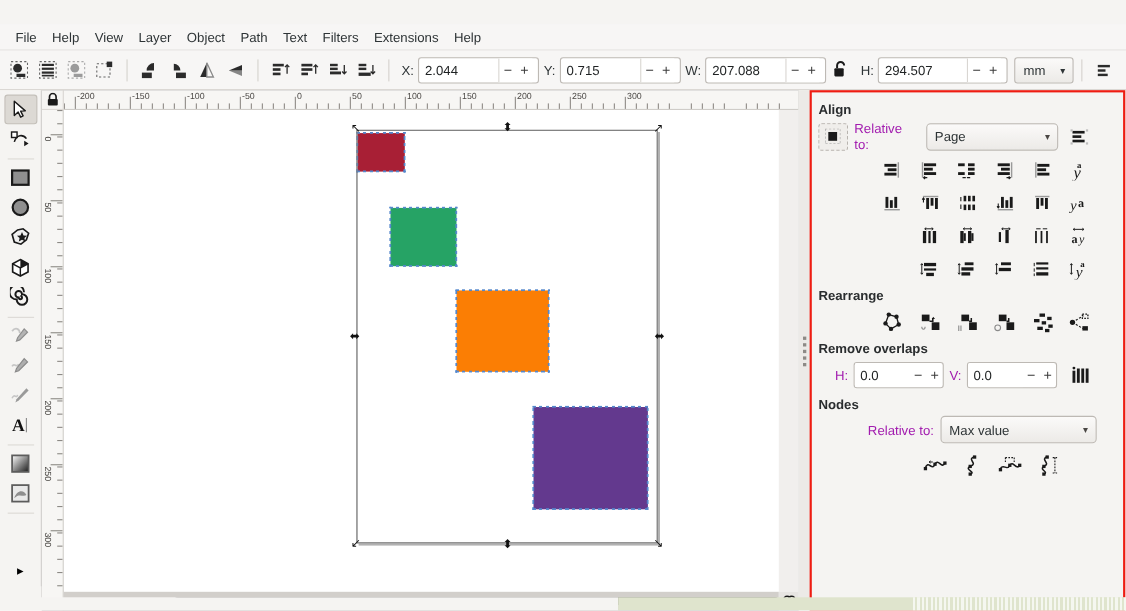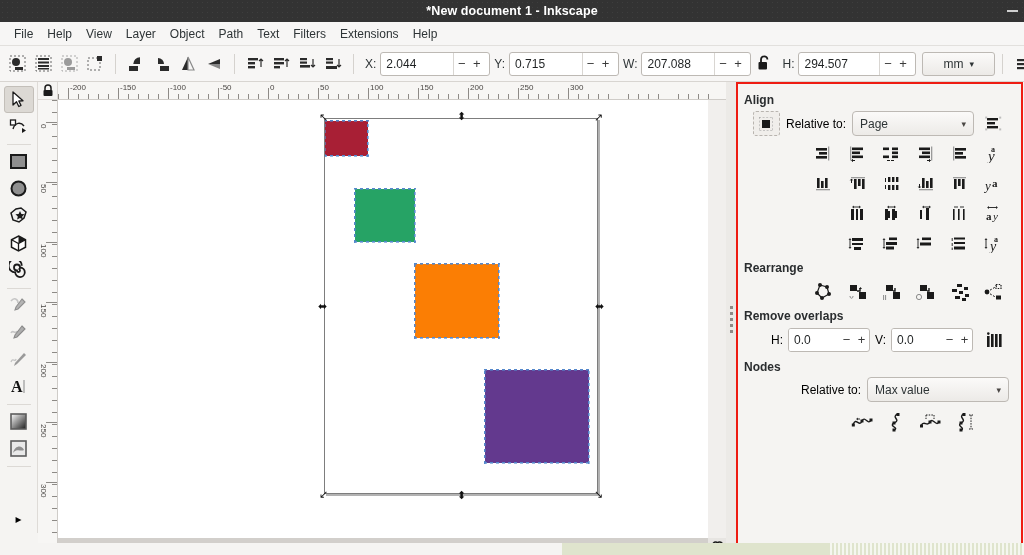--- a/index.html
+++ b/index.html
@@ -75,21 +75,21 @@
   }
   .spin .btns span {
     width: 15px; text-align: center; font-size: 13px; color: #3a3a3a;
     line-height: 22px; cursor: default;
   }
   .lock-ico { margin: 0 6px; flex: 0 0 auto; }
   .unit-sel {
     height: 24px; min-width: 54px; border: 1px solid #bdb9b4; border-radius: 3px;
     background: linear-gradient(#fbfaf9,#eceae7);
     display: flex; align-items: center; justify-content: space-between;
-    padding: 0 20px; font-size: 12px; color: #2e3436; margin-left: 6px; flex: 0 0 auto;
+    padding: 0 7px; font-size: 12px; color: #2e3436; margin-left: 6px; flex: 0 0 auto;
   }
 
   
   .toolbox {
     position: absolute; left: 0; top: 82px; width: 38px; bottom: 22px;
     background: #f5f4f2; border-right: 1px solid #dedbd7;
     display: flex; flex-direction: column; align-items: center; padding-top: 4px;
   }
   .tool {
     width: 30px; height: 30px; display: flex; align-items: center;
@@ -195,26 +195,26 @@
     display: flex; height: 26px; background: #eceae7;
     border-bottom: 1px solid #d6d3cf;
   }
   .dock-tab {
     display: flex; align-items: center; gap: 5px; padding: 0 9px;
     background: #f7f6f5; border-bottom: 2px solid #3584e4;
     font-size: 12px; font-weight: bold; color: #2a2d2f;
   }
   .dock-tab .close-x { color: #6b6865; font-size: 12px; font-weight: normal; margin-left: 3px; }
   .dock-tab-rest { flex: 1; background: #eceae7; }
-  .panel-content { padding: 5px 12px 0 6px; }
+  .panel-content { padding: 5px 24px 0 6px; }
   .sec-title {
     font-size: 12px; font-weight: bold; color: #2a2d2f; margin: 4px 0 3px 0;
   }
   .row { display: flex; align-items: center; }
-  .rel-label { font-size: 12px; color: #000000; margin-right: 6px; }
+  .rel-label { font-size: 12px; color: #a21caf; margin-right: 6px; }
   .combo {
     height: 25px; border: 1px solid #bdb9b4; border-radius: 4px;
     background: linear-gradient(#fbfaf9,#eceae7);
     display: flex; align-items: center; justify-content: space-between;
     padding: 0 7px; font-size: 12px; color: #2e3436;
   }
   .combo .caret { font-size: 9px; color: #4a4744; margin-left: 10px; }
   .tgl-btn {
     width: 27px; height: 25px; border: 1px dashed #b8b4af; border-radius: 3px;
     display: flex; align-items: center; justify-content: center; background: #f0eeeb;
@@ -249,26 +249,20 @@
     position: absolute; left: 830px; bottom: 0; width: 194px; height: 12px;
     background-image: repeating-linear-gradient(90deg,#ffffff 0 2px, #dfe4cd 2px 4px);
     opacity: .7;
   }
 </style>
 </head>
 <body>
 
 <div id="app">
 
-  <div class="titlebar">
-    <span class="title">*New document 1 - Inkscape</span>
-    <span class="win-btns">
-      <span class="win-btn-min"></span>
-    </span>
-  </div>
 
   <div class="menubar" id="menubar">
       <div class="menu-item">File</div>
       <div class="menu-item">Help</div>
       <div class="menu-item">View</div>
       <div class="menu-item">Layer</div>
       <div class="menu-item">Object</div>
       <div class="menu-item">Path</div>
       <div class="menu-item">Text</div>
       <div class="menu-item">Filters</div>

